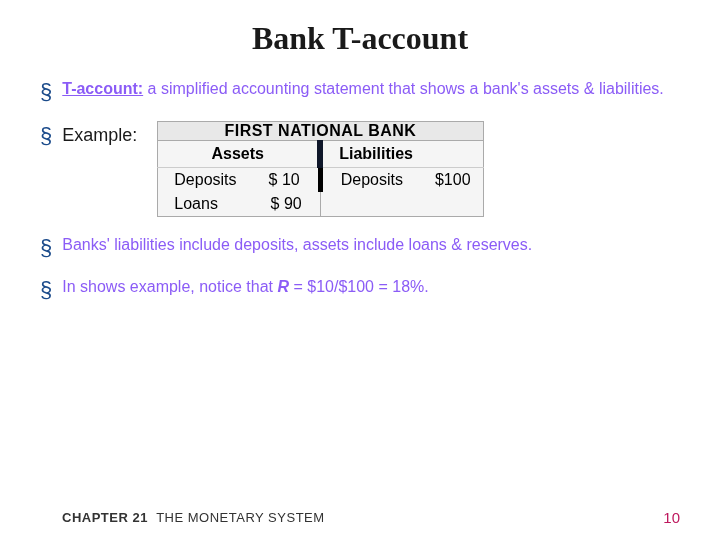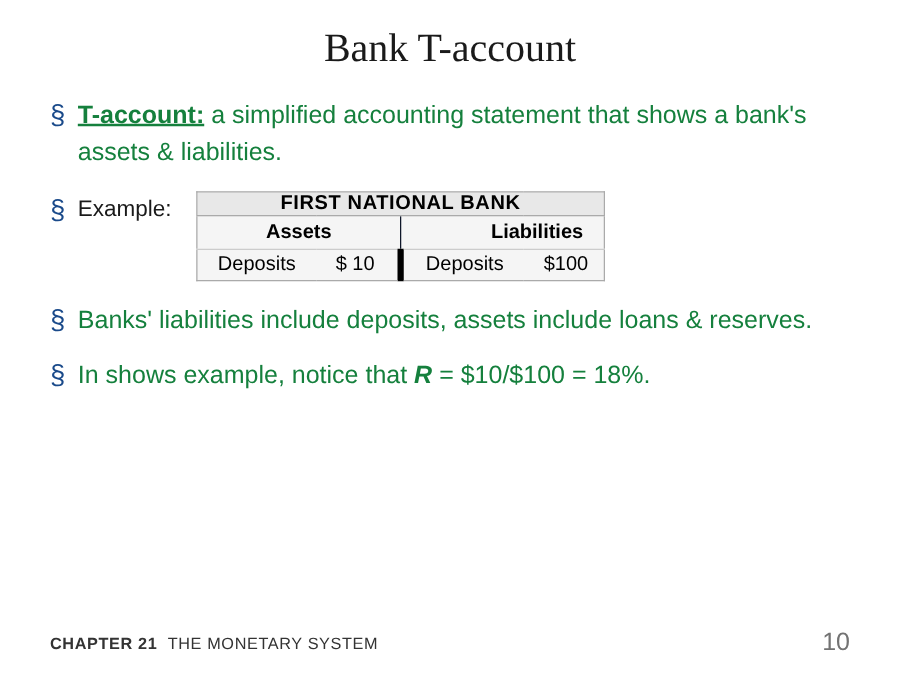--- a/index.html
+++ b/index.html
@@ -17,21 +17,21 @@
       width: 720px;
       height: 540px;
       padding: 20px 40px 20px 40px;
       display: flex;
       flex-direction: column;
     }
 
     .title {
       text-align: center;
       font-size: 32px;
-      font-weight: normal;
+      font-weight: bold;
       color: #1a1a1a;
       margin-bottom: 20px;
       font-family: Georgia, serif;
     }
 
     .bullet-section {
       display: flex;
       flex-direction: row;
       align-items: flex-start;
       margin-bottom: 16px;
@@ -39,22 +39,22 @@
 
     .bullet-icon {
       font-size: 22px;
       color: #1a4a8a;
       margin-right: 10px;
       margin-top: 2px;
       flex-shrink: 0;
     }
 
     .bullet-text {
-      font-size: 20px;
-      color: #15803d;
+      font-size: 16px;
+      color: #8b5cf6;
       line-height: 1.5;
     }
 
     .bullet-text .term {
       font-weight: bold;
       text-decoration: underline;
     }
 
     .example-row {
       display: flex;
@@ -110,25 +110,26 @@
       flex-direction: row;
       justify-content: space-between;
       align-items: center;
     }
 
     .footer-left {
       font-size: 13px;
       font-weight: bold;
       color: #333;
       letter-spacing: 0.5px;
+      margin-left: 22px;
     }
 
     .footer-right {
-      font-size: 20px;
-      color: #737373;
+      font-size: 15px;
+      color: #be185d;
     }
 
     .italic-r {
       font-style: italic;
       font-weight: bold;
     }
   </style>
 </head>
 <body>
 
@@ -148,28 +149,34 @@
     <div class="example-label">
       <span style="font-size:18px;">Example:</span>
     </div>
 
     <table class="t-account-table">
       <tbody>
           <tr>
         <td colspan="4" class="bank-header">FIRST NATIONAL BANK</td>
       </tr>
       <tr class="col-headers">
-        <td colspan="2" style="text-align:center; border-right:1px solid #0f172a;">Assets</td>
-        <td colspan="2" style="text-align:right;">Liabilities</td>
+        <td colspan="2" style="text-align:center; border-right:6px solid #0f172a;">Assets</td>
+        <td colspan="2" style="text-align:left;">Liabilities</td>
       </tr>
       <tr>
         <td>Deposits</td>
         <td style="text-align:right; border-right:5px solid #000000; padding-right:18px;">$ 10</td>
         <td style="padding-left:18px;">Deposits</td>
         <td style="text-align:right; padding-right:12px;margin-top:29px;">$100</td>
+      </tr>
+      <tr>
+        <td>Loans</td>
+        <td style="text-align:right; border-right:1px solid #aaa; padding-right:18px;">$ 90</td>
+        <td></td>
+        <td></td>
       </tr>
     </tbody>
       </table>
   </div>
 
   <div class="bullet-section" style="margin-bottom:14px;">
     <span class="bullet-icon">§</span>
     <div class="bullet-text">Banks' liabilities include deposits, assets include loans &amp; reserves.</div>
   </div>
 

